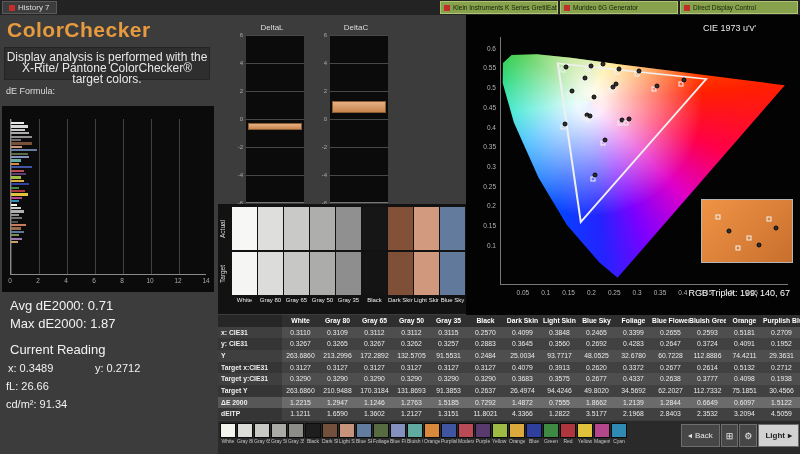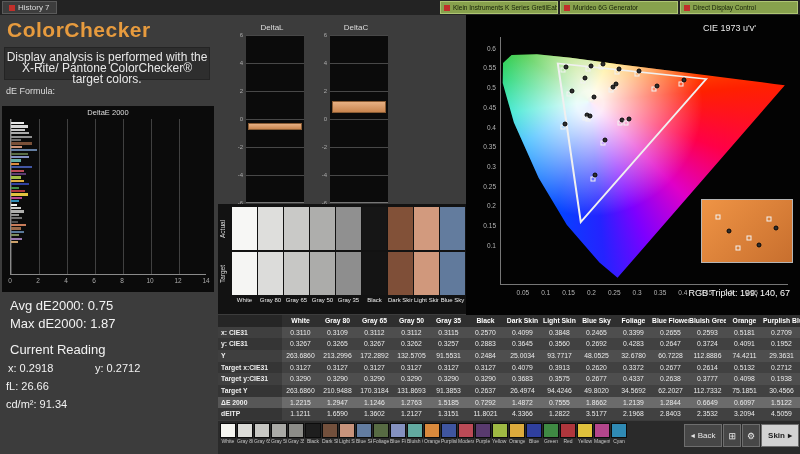--- a/index.html
+++ b/index.html
@@ -97,21 +97,20 @@
 </div>
 
 <div id="title">ColorChecker</div>
 <div id="desc">Display analysis is performed with the X-Rite/ Pantone ColorChecker® target colors.</div>
 
 <div id="formulaRow">
   <span>dE Formula:</span>
 </div>
 
 <div id="deChart">
-  <div id="deTitle">DeltaE 2000</div>
   <div id="dePlot">
       <div class="debar" style="top: 3px; width: 6.42857%; background: rgb(232, 232, 232);"></div>
       <div class="debar" style="top: 6.4px; width: 8.57143%; background: rgb(216, 216, 216);"></div>
       <div class="debar" style="top: 9.8px; width: 7.14286%; background: rgb(198, 198, 198);"></div>
       <div class="debar" style="top: 13.2px; width: 9.28571%; background: rgb(171, 171, 171);"></div>
       <div class="debar" style="top: 16.6px; width: 10.7143%; background: rgb(143, 143, 143);"></div>
       <div class="debar" style="top: 20px; width: 5%; background: rgb(106, 106, 106);"></div>
       <div class="debar" style="top: 23.4px; width: 10.7143%; background: rgb(122, 80, 56);"></div>
       <div class="debar" style="top: 26.8px; width: 5.71429%; background: rgb(204, 148, 120);"></div>
       <div class="debar" style="top: 30.2px; width: 13.5714%; background: rgb(100, 126, 162);"></div>
@@ -148,24 +147,24 @@
       <span style="left: 28px;">2</span>
       <span style="left: 56px;">4</span>
       <span style="left: 84px;">6</span>
       <span style="left: 112px;">8</span>
       <span style="left: 140px;">10</span>
       <span style="left: 168px;">12</span>
       <span style="left: 196px;">14</span>
     </div>
 </div>
 
-<div class="statA" style="top:298px">Avg dE2000: 0.75</div>
+<div class="statA" style="top:298px">Avg dE2000: 0.71</div>
 <div class="statA" style="top:316px">Max dE2000: 1.87</div>
 <div class="statA" style="top:342px">Current Reading</div>
-<div class="statB" style="left:8px;top:362px">x: 0.2918</div>
+<div class="statB" style="left:8px;top:362px">x: 0.3489</div>
 <div class="statB" style="left:95px;top:362px">y: 0.2712</div>
 <div class="statB" style="left:6px;top:380px">fL: 26.66</div>
 <div class="statB" style="left:6px;top:398px">cd/m²: 91.34</div>
 
 <div id="deltaCharts">
     <div class="mini" style="left: 10px;">
       <div class="mtitle">DeltaL</div>
       <div class="mplot">
         <div class="mbar" style="top: 87.5px; height: 7px;"></div>
       </div>
@@ -564,16 +563,16 @@
       <span>◂</span>
       <span>Back</span>
     </div>
     <div class="tbtn icon">
       <span>⊞</span>
     </div>
     <div class="tbtn icon">
       <span>⚙</span>
     </div>
     <div class="tbtn next">
-      <span>Skin</span>
+      <span>Light</span>
       <span>▸</span>
     </div>
   </div>
 
 </body></html>

